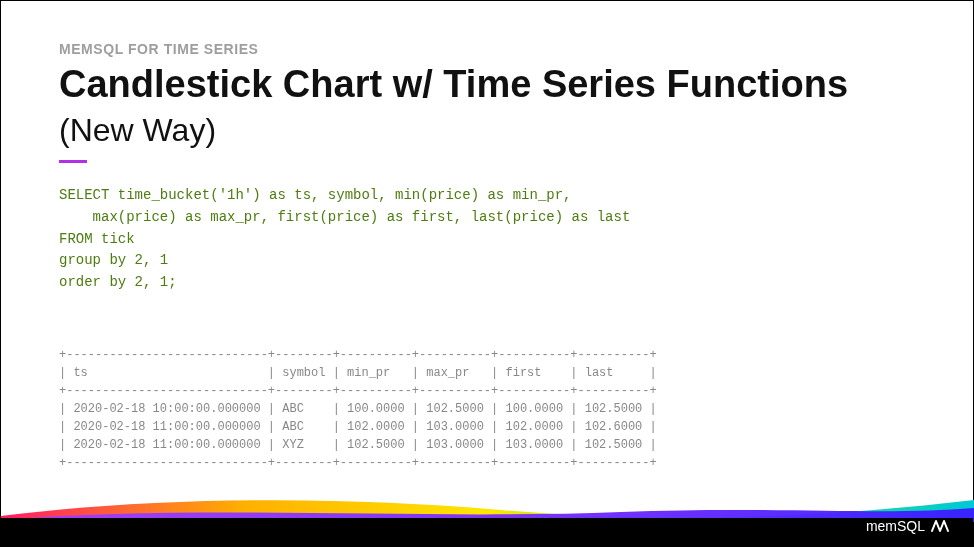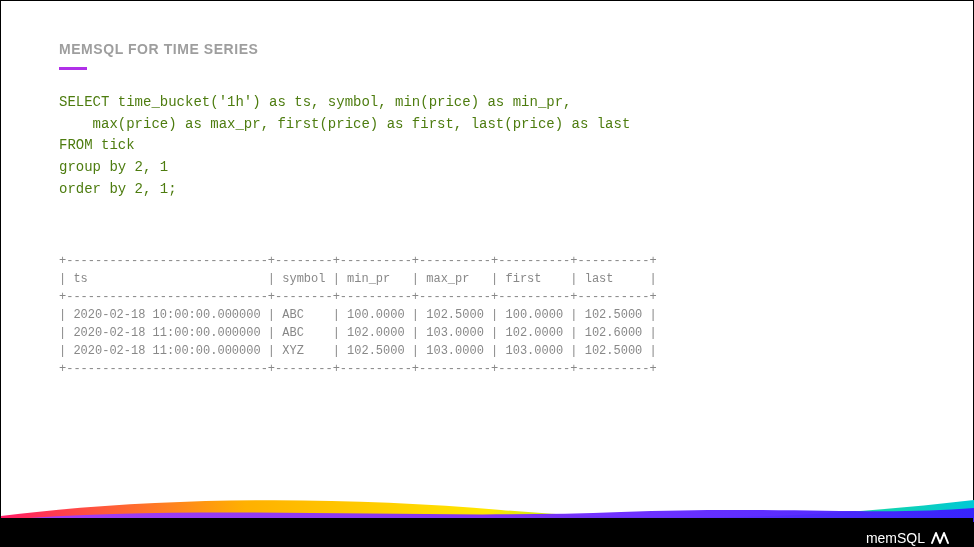--- a/index.html
+++ b/index.html
@@ -7,30 +7,33 @@
   .slide { position: relative; width: 974px; height: 547px; background: #fff; border: 1px solid #000; }
   .content { position: absolute; top: 40px; left: 32px; right: 48px; margin-left: 26px; }
   .eyebrow { font-size: 14px; font-weight: 700; letter-spacing: 0.04em; color: #9e9e9e; text-transform: uppercase; margin-bottom: 6px; }
   .title { font-size: 38px; font-weight: 700; color: #111; line-height: 1.15; }
   .title .sub { font-weight: 400; font-size: 32px; }
   .rule { width: 28px; height: 3px; background: #b030e8; margin-top: 10px; margin-bottom: 22px; }
   .code { font-family: "Courier New", Courier, monospace; font-size: 14px; color: #4d7c0f; line-height: 1.55; white-space: pre; }
   .table-output { font-family: "Courier New", Courier, monospace; font-size: 12px; color: #888; line-height: 1.5; white-space: pre; margin-top: 52px; }
   .footer { position: absolute; left: 0; right: 0; bottom: 0; height: 40px; }
   .footer svg.wave { position: absolute; bottom: 24px; left: 0; width: 974px; height: 28px; display: block; }
-  .footer .bar { position: absolute; bottom: 0; left: 0; right: 0; height: 28px; background: #000; display: flex; align-items: flex-end; justify-content: flex-end; padding-right: 24px; }
+  .footer .bar { position: absolute; bottom: 0; left: 0; right: 0; height: 28px; background: #000; display: flex; align-items: flex-start; justify-content: flex-end; padding-right: 24px; }
   .brand { color: #fff; font-size: 14px; font-weight: 500; display: flex; align-items: center; gap: 6px; }
   .brand .logo { display: inline-flex; }
 </style>
 </head>
 <body>
 
 <div class="slide">
   <div class="content">
     <div class="eyebrow">MEMSQL FOR TIME SERIES</div>
+    <h1 class="title">
+      <span>Candlestick Chart w/ Time Series Functions </span><span class="sub">(New Way)</span>
+    </h1>
     <div class="rule"></div>
     <div class="code">SELECT time_bucket('1h') as ts, symbol, min(price) as min_pr,
     max(price) as max_pr, first(price) as first, last(price) as last
 FROM tick
 group by 2, 1
 order by 2, 1;</div>
     <div class="table-output">+----------------------------+--------+----------+----------+----------+----------+
 | ts                         | symbol | min_pr   | max_pr   | first    | last     |
 +----------------------------+--------+----------+----------+----------+----------+
 | 2020-02-18 10:00:00.000000 | ABC    | 100.0000 | 102.5000 | 100.0000 | 102.5000 |

